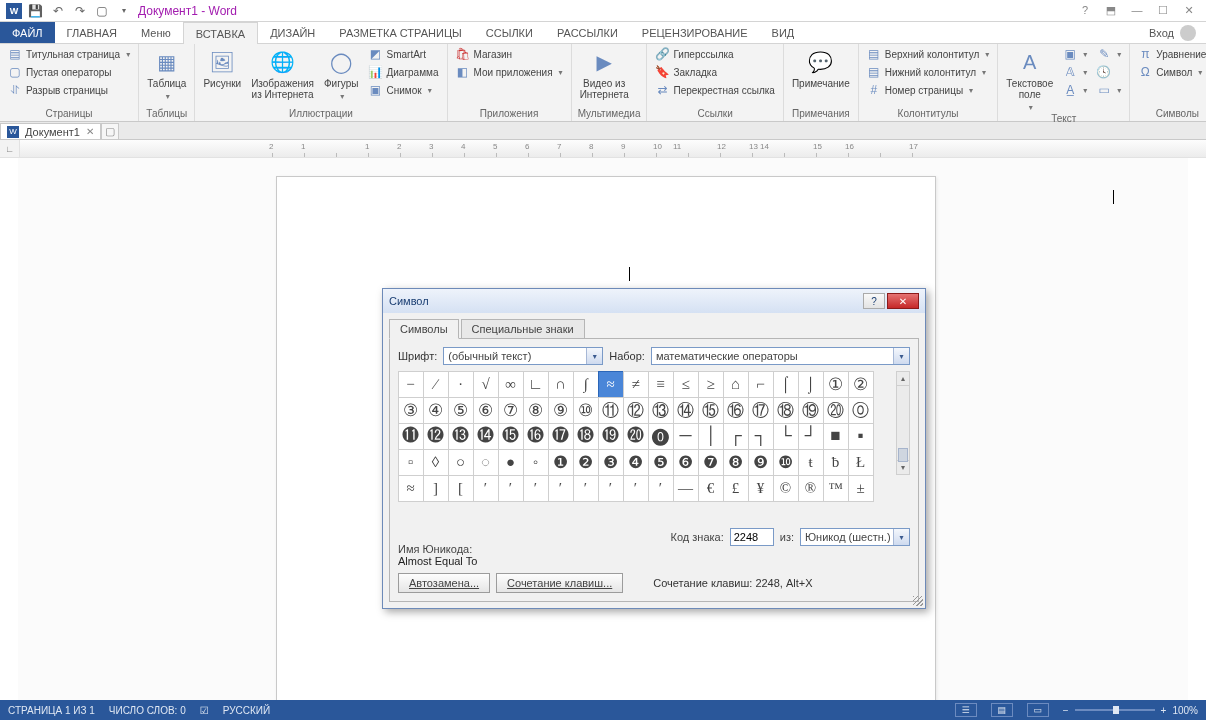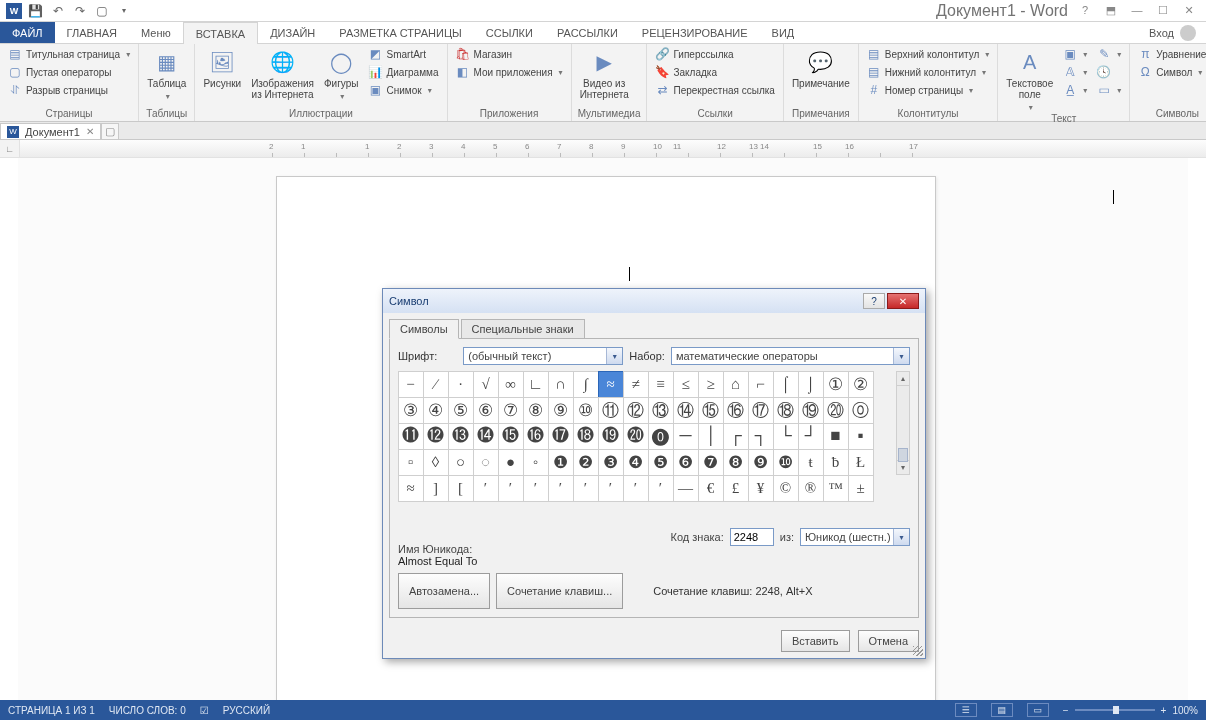--- a/index.html
+++ b/index.html
@@ -2,21 +2,21 @@
 <html><head>
 <meta charset="utf-8">
 <style>
 * { box-sizing: border-box; margin: 0; padding: 0; font-family: "Segoe UI", Tahoma, sans-serif; }
 body { width: 1206px; height: 720px; background: #fff; overflow: hidden; position: relative; font-size: 11px; color: #444; }
 
 
 .titlebar { height: 22px; background: #fff; display: flex; align-items: center; border-bottom: 1px solid #d4d4d4; }
 .titlebar .qat { display: flex; align-items: center; gap: 6px; padding: 0 6px; }
 .titlebar .qat .icon-box { width: 16px; height: 16px; display: flex; align-items: center; justify-content: center; font-size: 12px; color: #666; }
-.titlebar .title { flex: 1; text-align: right; color: #737373; font-size: 16px; }
+.titlebar .title { flex: 1; text-align: left; color: #a21caf; font-size: 12px; }
 .titlebar .win-controls { display: flex; gap: 8px; padding: 0 8px; color: #888; }
 .titlebar .win-controls span { width: 18px; text-align: center; }
 
 
 .ribbon-tabs { height: 22px; background: #fff; display: flex; align-items: stretch; border-bottom: 1px solid #d4d4d4; }
 .ribbon-tabs .tab { padding: 0 12px; display: flex; align-items: center; font-size: 11px; color: #555; cursor: default; }
 .ribbon-tabs .tab.file { background: #2a579a; color: #fff; }
 .ribbon-tabs .tab.active { background: #f3f3f3; border: 1px solid #d4d4d4; border-bottom: none; margin-bottom: -1px; }
 .ribbon-tabs .spacer { flex: 1; }
 .ribbon-tabs .login { padding: 0 10px; display: flex; align-items: center; color: #555; gap: 6px; }
@@ -94,21 +94,21 @@
 .recent-grid .cell { font-size: 15px; }
 
 .uni-row { display: flex; align-items: center; gap: 6px; margin-top: 6px; font-size: 11px; }
 .uni-row .left { flex: 1; display: flex; flex-direction: column; }
 .uni-row .left .lbl { color: #444; margin-top: 36px; }
 .uni-row .left .val { color: #222; }
 .uni-row input { width: 44px; height: 18px; border: 1px solid #7a9ac7; padding: 0 3px; font-size: 11px; }
 
 .btn-row { display: flex; align-items: center; gap: 6px; margin-top: 6px; }
 .btn { height: 22px; padding: 0 10px; background: linear-gradient(#fdfdfd,#e5e5e5); border: 1px solid #9c9c9c; font-size: 11px; display: flex; align-items: center; }
-.btn.small { height: 36px; }
+.btn.small { height: 20px; text-decoration: underline; }
 .shortcut-text { font-size: 11px; margin-left: 24px; color: #333; }
 
 .dialog .footer { display: flex; justify-content: flex-end; padding: 6px; gap: 8px; }
 .dialog .resize { position: absolute; right: 2px; bottom: 2px; width: 10px; height: 10px; background: repeating-linear-gradient(135deg,#999 0 1px,transparent 1px 3px); }
 
 </style>
 </head>
 <body>
 
 <div class="titlebar">
@@ -431,21 +431,21 @@
     <div class="dclose">✕</div>
   </div>
   <div class="dbody">
     <div class="dtabs">
       <div class="dt active">Символы</div>
       <div class="dt">Специальные знаки</div>
     </div>
     <div class="dinner">
       <div class="row">
         <label>Шрифт:</label>
-        <div class="select" style="max-width:160px;margin-left:20px;">
+        <div class="select" style="max-width:160px;">
           <span>(обычный текст)</span>
           <span class="sarrow">▾</span>
         </div>
         <label>Набор:</label>
         <div class="select">
           <span>математические операторы</span>
           <span class="sarrow">▾</span>
         </div>
       </div>
 
@@ -573,18 +573,14 @@
         </div>
       </div>
 
       <div class="btn-row">
         <div class="btn small">Автозамена...</div>
         <div class="btn small">Сочетание клавиш...</div>
         <span class="shortcut-text">Сочетание клавиш: 2248, Alt+X</span>
       </div>
     </div>
   </div>
-  <div class="footer">
-    <div class="btn">Вставить</div>
-    <div class="btn">Отмена</div>
-  </div>
   <div class="resize"></div>
 </div>
 
 </body></html>

